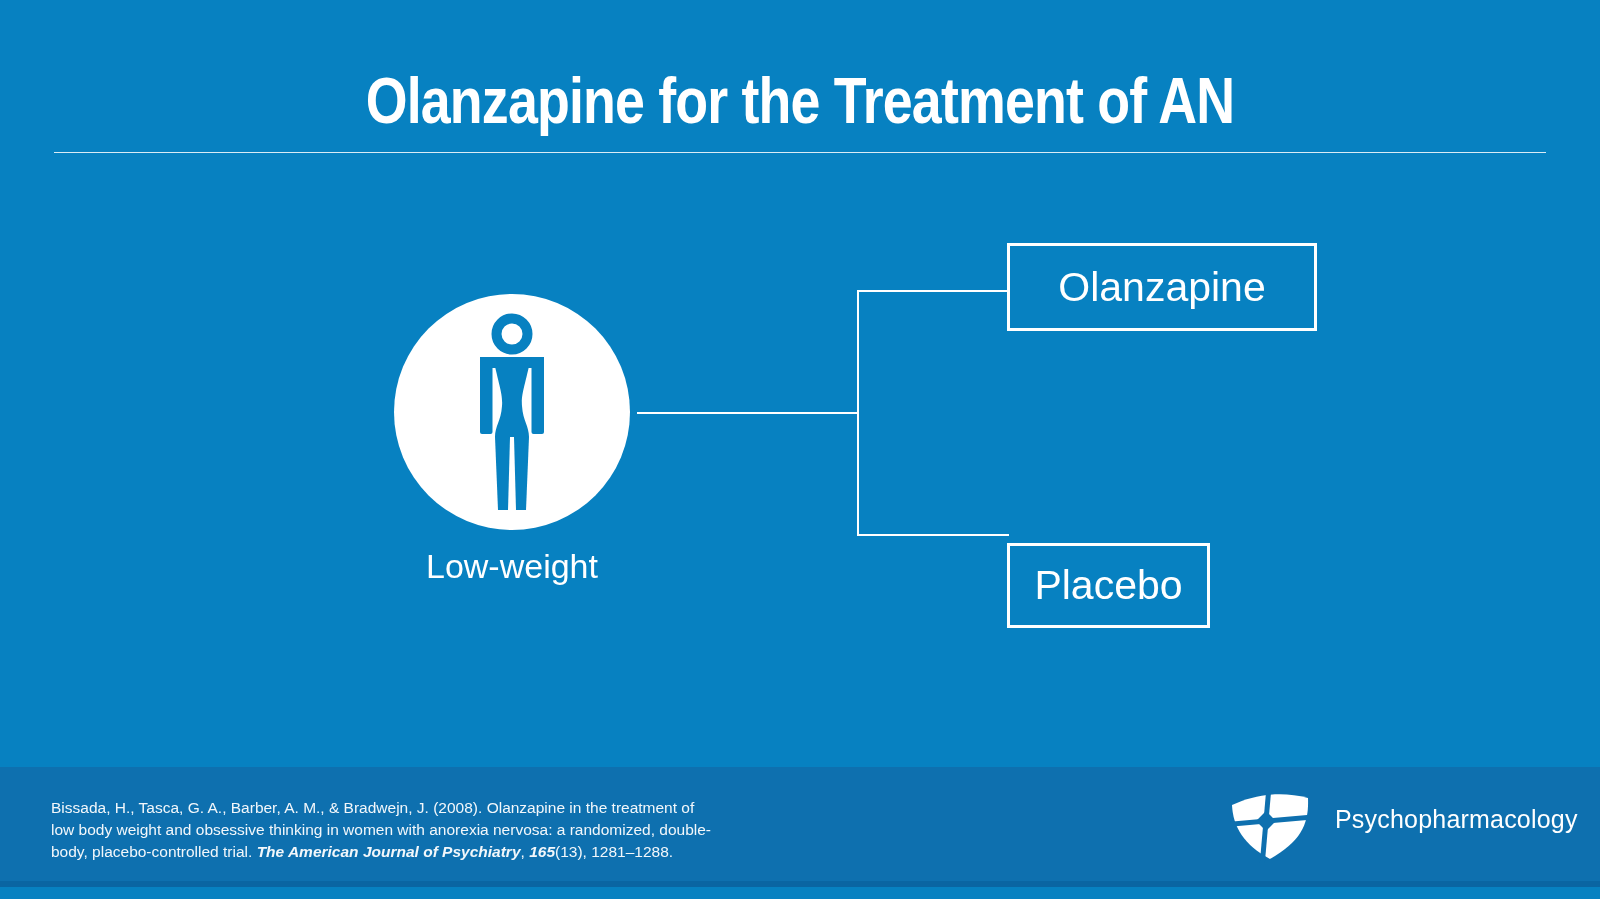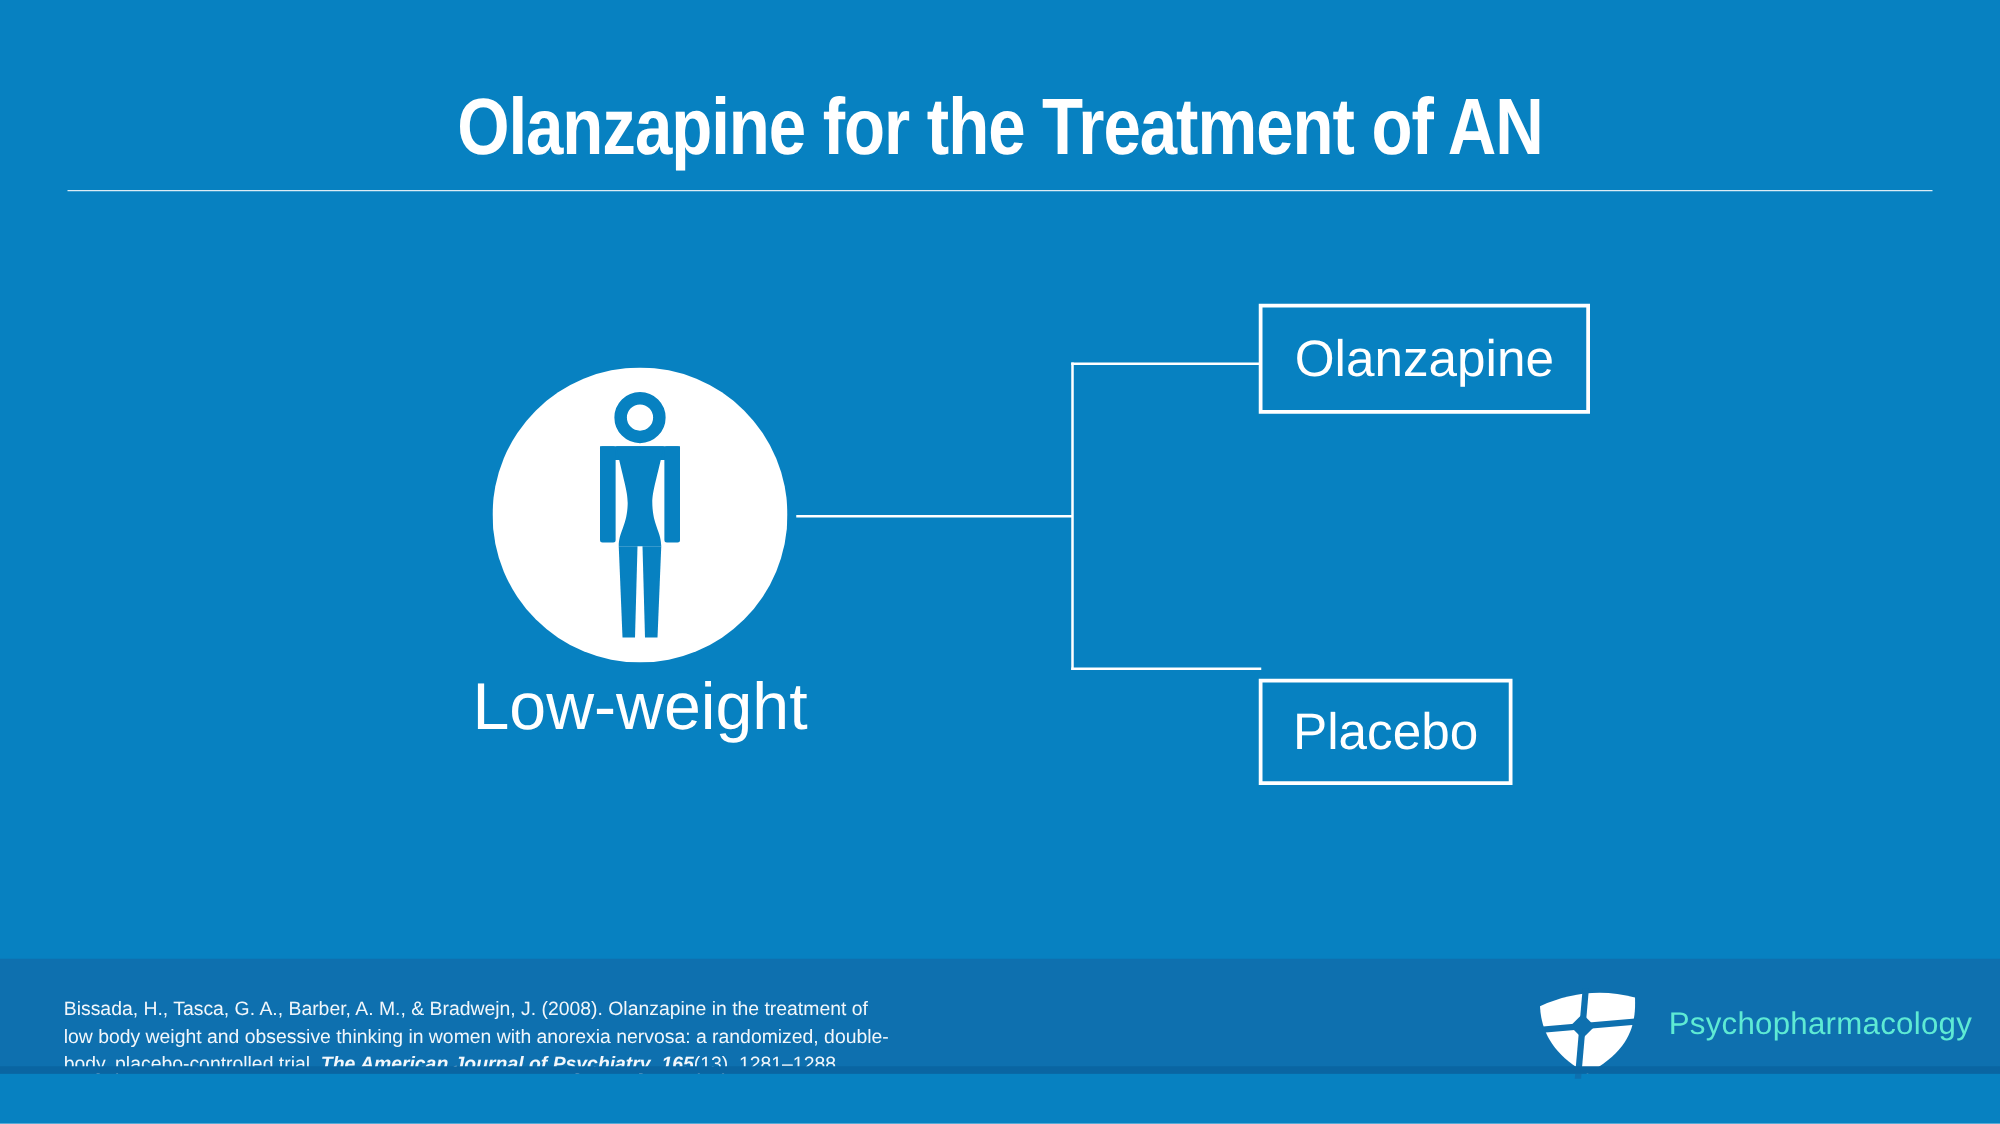--- a/index.html
+++ b/index.html
@@ -32,60 +32,60 @@
     background:rgba(255,255,255,0.85);
   }
   
   .badge{position:absolute;left:394px;top:294px;width:236px;height:236px;}
   .badge-circle{fill:#ffffff;}
   .person{fill:var(--background);}
   .person-head{fill:none;stroke:var(--background);stroke-width:10px;}
   
   .pop-label{
     position:absolute;left:292px;top:540px;width:440px;
-    text-align:center;font-size:53px;line-height:52px;
+    text-align:center;font-size:34px;line-height:52px;
   }
   
   .connector{background:#ffffff;}
   .c-trunk{left:637px;top:412px;width:221px;height:2px;}
   .c-vert{left:857px;top:290px;width:2px;height:246px;}
   .c-top{left:857px;top:290px;width:152px;height:2px;}
   .c-bottom{left:857px;top:534px;width:152px;height:2px;}
   
   .arm-box{
     position:absolute;
     border:3px solid var(--box-border);
     display:flex;align-items:center;justify-content:center;
     font-size:41px;color:var(--text);
     box-sizing:border-box;
   }
-  .arm-olanzapine{left:1007px;top:243px;width:265px;height:88px;}
+  .arm-olanzapine{left:1007px;top:243px;width:310px;height:88px;}
   .arm-placebo{left:1007px;top:495px;width:203px;height:85px;margin-top:48px;}
   
   .footer{
-    position:absolute;left:0;top:767px;width:1600px;height:92px;
+    position:absolute;left:0;top:767px;width:1600px;height:120px;
     background:var(--footer-background);
   }
   .footer::after{
     content:"";position:absolute;left:0;right:0;bottom:0;height:6px;
     background:var(--footer-edge);
   }
   .citation{
     position:absolute;left:51px;top:30px;
     font-size:15.5px;line-height:22px;color:#f2f7fb;
   }
   .citation .ital{font-style:italic;font-weight:bold;}
   .logo-shield{position:absolute;left:1230px;top:24px;width:80px;height:72px;}
   .shield-body{fill:#ffffff;}
   .shield-cut{stroke:var(--footer-background);stroke-width:5px;}
   .shield-center{fill:var(--footer-background);}
   .logo-wordmark{
     position:absolute;left:1335px;top:40px;
     font-size:25px;line-height:24px;font-weight:300;
-    color:#5eead4;letter-spacing:0.2px;
+    color:#ffffff;letter-spacing:0.2px;
   }
 </style>
 </head>
 <body>
 
 <div class="slide">
 
   <h1 class="title">Olanzapine for the Treatment of AN</h1>
   <div class="title-divider"></div>
 

